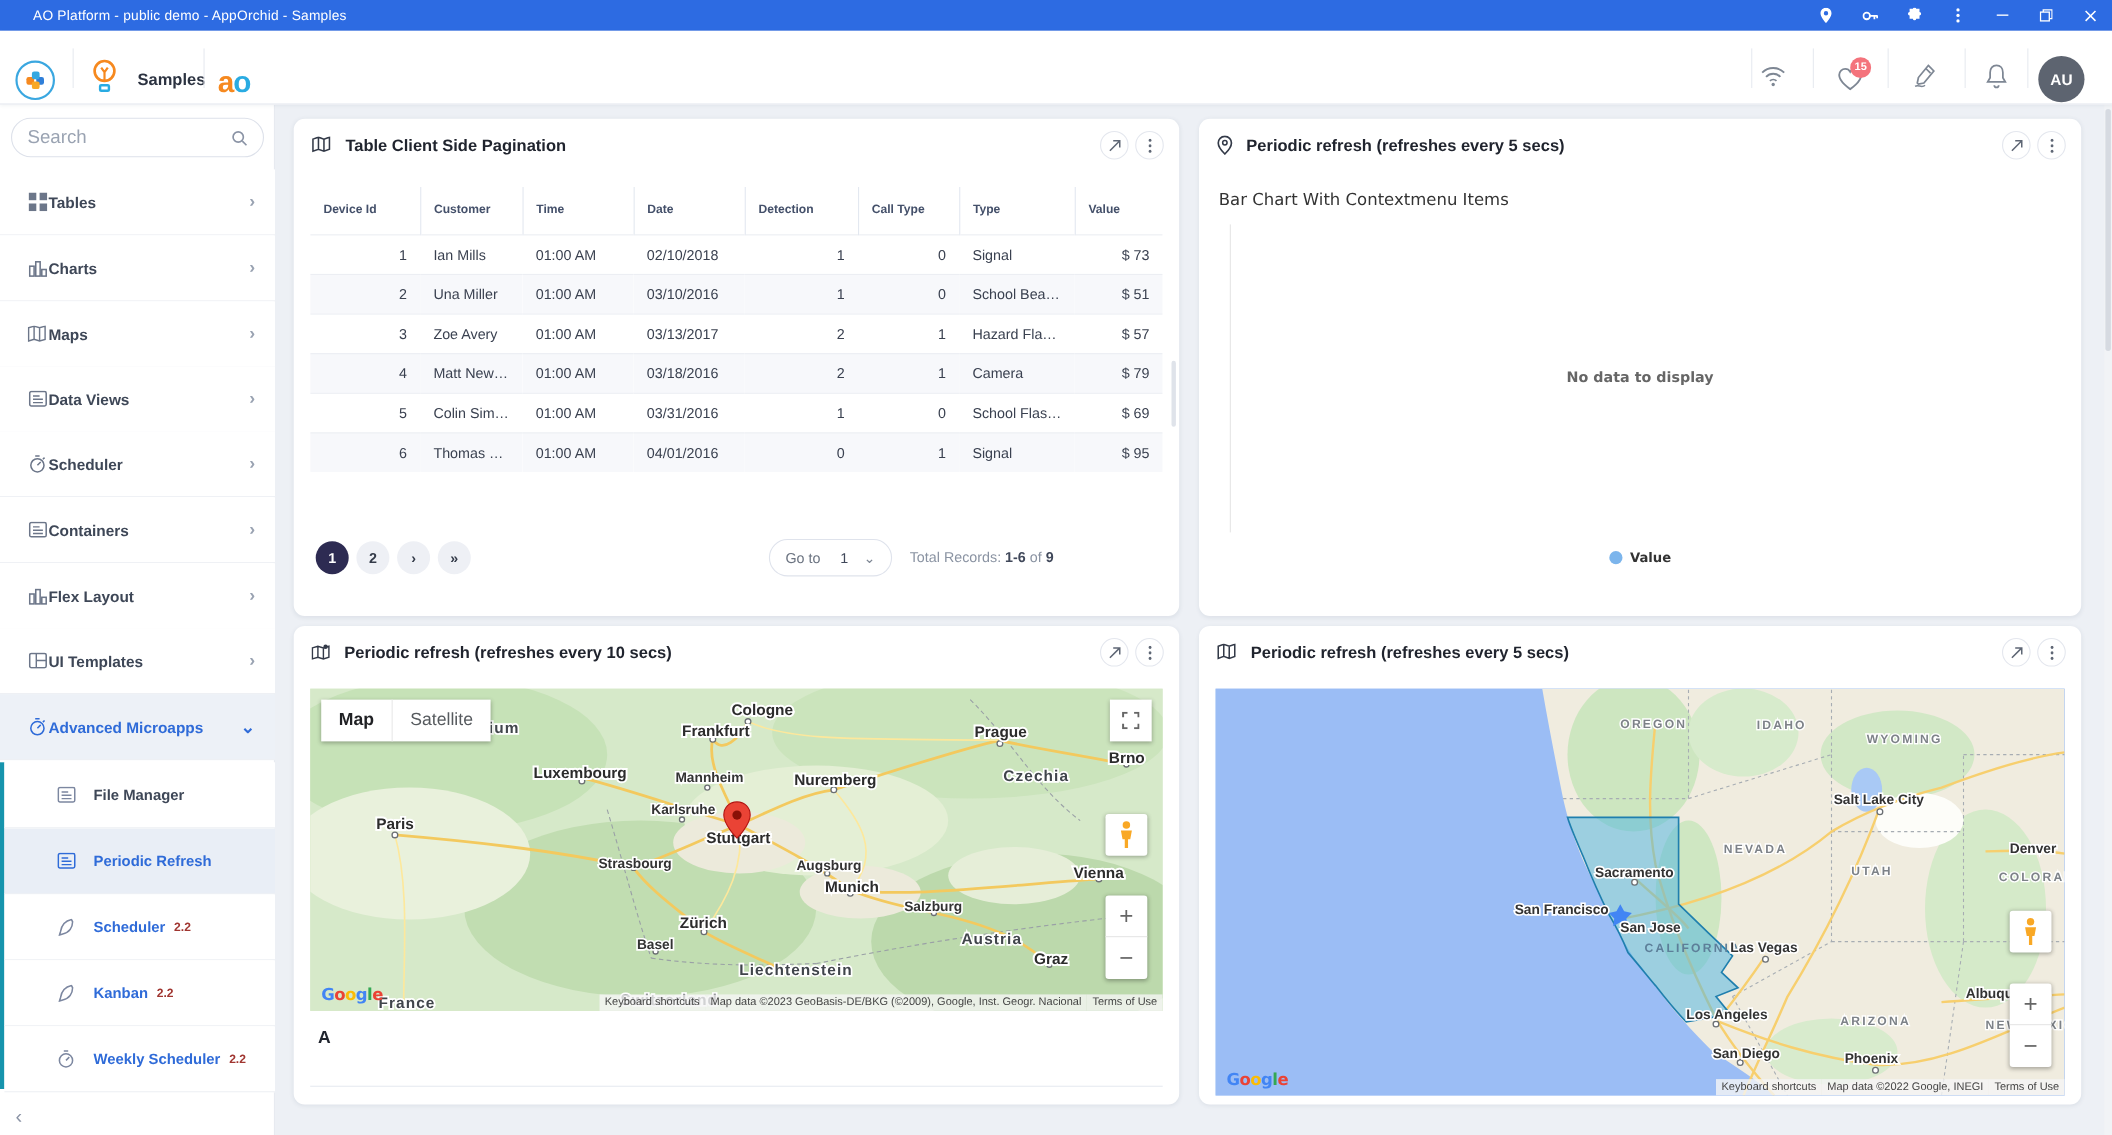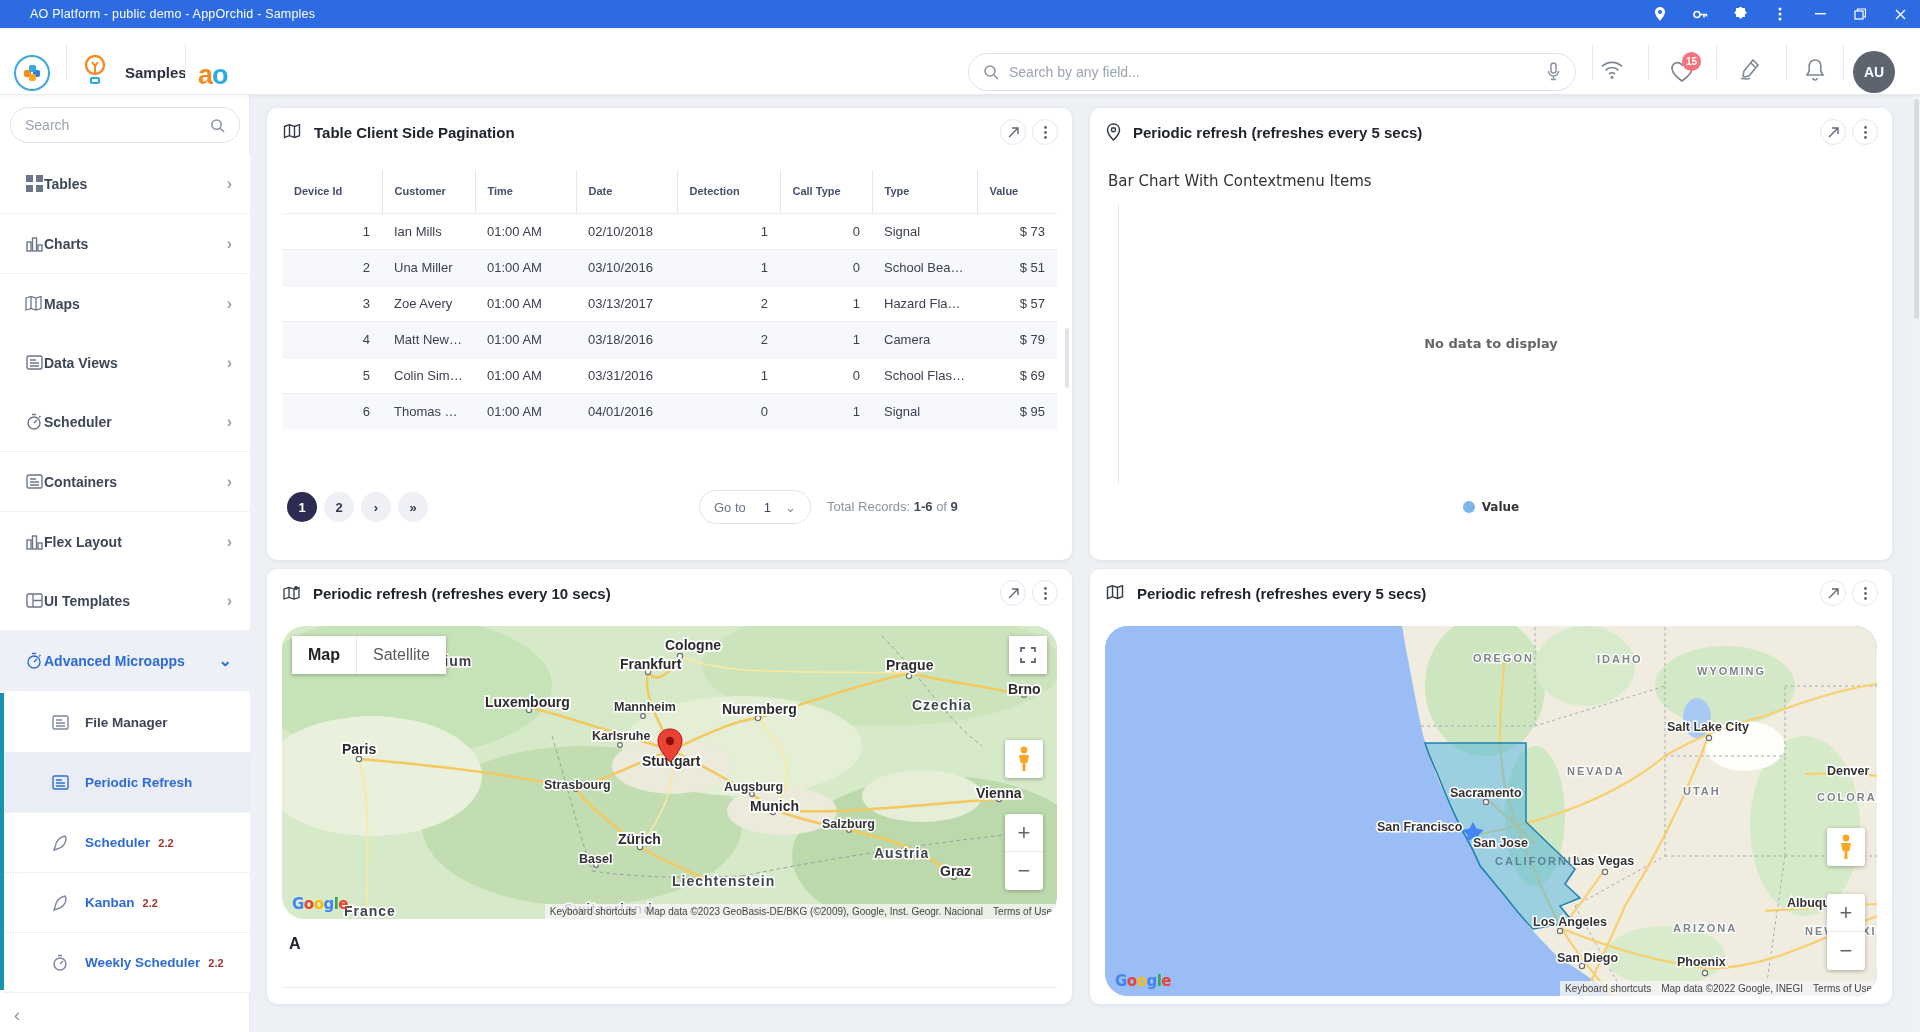--- a/index.html
+++ b/index.html
@@ -32,21 +32,21 @@
     background:#5d6470; color:#fff; font-size:14px; font-weight:700; display:flex; align-items:center;
     justify-content:center; cursor:pointer; }
   .badge { position:absolute; left:12px; top:-9px; min-width:19px; height:19px; border-radius:10px;
     background:#f4737c; color:#fff; font-size:10px; font-weight:700; display:flex; align-items:center;
     justify-content:center; padding:0 4px; }
   
   .sidebar { position:absolute; left:0; top:95px; width:250px; height:937px; background:#fff;
     border-right:1px solid #e7eaf0; z-index:20; }
   .side-search { position:absolute; left:10px; top:12px; width:230px; height:36px; border:1px solid #dde1ea;
     border-radius:18px; display:flex; align-items:center; padding:0 14px; }
-  .side-search input { border:none; outline:none; flex:1; font-size:14px; color:#333; width:100%;
+  .side-search input { border:none; outline:none; flex:1; font-size:17px; color:#333; width:100%;
     font-family:"Liberation Sans",sans-serif; }
   .side-search input::placeholder { color:#9aa3b2; }
   .nav-item { position:absolute; left:0; width:250px; height:60px; display:flex; align-items:center;
     border-bottom:1px solid #eef0f4; cursor:pointer; background:#fff; }
   .nav-item .ic { width:20px; margin-left:24px; display:flex; justify-content:center; }
   .nav-item .lbl { font-size:14px; font-weight:700; color:#3e4757; }
   .nav-item .chev { position:absolute; right:18px; color:#9aa3b2; font-size:16px; font-weight:700; }
   .nav-item.active-parent { background:#edf1f7; }
   .nav-item.active-parent .lbl { color:#2f6bd8; }
   .sub-item { position:absolute; left:4px; width:246px; height:60px; display:flex; align-items:center;
@@ -89,21 +89,21 @@
   .chart-sub { position:absolute; left:18px; top:64px; font-size:15px; color:#333;
     font-family:"DejaVu Sans", sans-serif; }
   .axis-line { position:absolute; left:28px; top:96px; width:1px; height:280px; background:#e6e6e6; }
   .no-data { position:absolute; left:0; right:0; top:228px; text-align:center; font-size:13px; font-weight:700;
     color:#666; font-family:"DejaVu Sans", sans-serif; }
   .legend { position:absolute; left:0; right:0; top:392px; display:flex; align-items:center;
     justify-content:center; gap:7px; font-family:"DejaVu Sans", sans-serif; font-size:12px; font-weight:700;
     color:#333; cursor:pointer; }
   .legend .dot { width:12px; height:12px; border-radius:50%; }
   
-  .mapbox { position:absolute; left:15px; top:57px; overflow:hidden; background:#d6e9c9;border-radius:23px; }
+  .mapbox { position:absolute; left:15px; top:57px; overflow:hidden; background:#d6e9c9; }
   .map-ctl { position:absolute; left:10px; top:10px; height:38px; background:#fff; display:flex;
     box-shadow:0 1px 4px rgba(0,0,0,.3); font-size:16px; cursor:pointer; z-index:5; }
   .map-ctl .m1 { padding:0 16px; display:flex; align-items:center; font-weight:700; color:#202124; }
   .map-ctl .m2 { padding:0 16px; display:flex; align-items:center; color:#565a5e; border-left:1px solid #e8e8e8; }
   .fs-btn { position:absolute; right:10px; top:10px; width:38px; height:38px; background:#fff;
     box-shadow:0 1px 4px rgba(0,0,0,.3); display:flex; align-items:center; justify-content:center;
     cursor:pointer; z-index:5; }
   .pegman { position:absolute; width:38px; height:38px; background:#fff; box-shadow:0 1px 4px rgba(0,0,0,.3);
     border-radius:3px; display:flex; align-items:center; justify-content:center; cursor:pointer; z-index:5; }
   .zoom-stack { position:absolute; width:38px; background:#fff; box-shadow:0 1px 4px rgba(0,0,0,.3);
@@ -197,31 +197,20 @@
     <svg width="26" height="32" viewBox="0 0 26 32">
         <circle cx="13" cy="11" r="9" fill="none" stroke="#f6891f" stroke-width="2.4"></circle>
         <path d="M10 8l3 4 3-4M13 12v8" fill="none" stroke="#f6891f" stroke-width="2"></path>
         <rect x="9" y="24" width="8" height="5" rx="1" fill="none" stroke="#29abe2" stroke-width="2.2"></rect>
       </svg>
   </div>
   <span class="samples-label">Samples</span>
   <div class="vdiv" style="left:185px;"></div>
   <div class="ao-logo"><span class="ao-a">a</span><span class="ao-o">o</span></div>
 
-  <div class="search-pill">
-    <svg width="16" height="16" viewBox="0 0 16 16">
-        <circle cx="7" cy="7" r="5" fill="none" stroke="#8a93a5" stroke-width="1.6"></circle>
-        <path d="M11 11l4 4" stroke="#8a93a5" stroke-width="1.6"></path>
-      </svg>
-    <input style="margin-left: 10px;" placeholder="Search by any field...">
-    <svg width="15" height="20" viewBox="0 0 15 20">
-        <rect x="5" y="1" width="5" height="10" rx="2.5" fill="none" stroke="#8a93a5" stroke-width="1.5"></rect>
-        <path d="M2.5 9a5 5 0 0 0 10 0M7.5 14v3M5 17.5h5" fill="none" stroke="#8a93a5" stroke-width="1.5"></path>
-      </svg>
-  </div>
 
   <div class="vdiv" style="left:1592px;"></div>
   <div class="hdr-ic" style="left:1612px;">
     <svg width="24" height="19" viewBox="0 0 24 19">
         <path d="M2 6a14 14 0 0 1 20 0M5.5 9.8a9 9 0 0 1 13 0M9 13.5a4.5 4.5 0 0 1 6 0" fill="none" stroke="#7e8794" stroke-width="1.7"></path>
         <circle cx="12" cy="16.8" r="1.5" fill="#7e8794"></circle>
       </svg>
   </div>
   <div class="vdiv" style="left:1648px;"></div>
   <div class="hdr-ic" style="left:1682px;">

